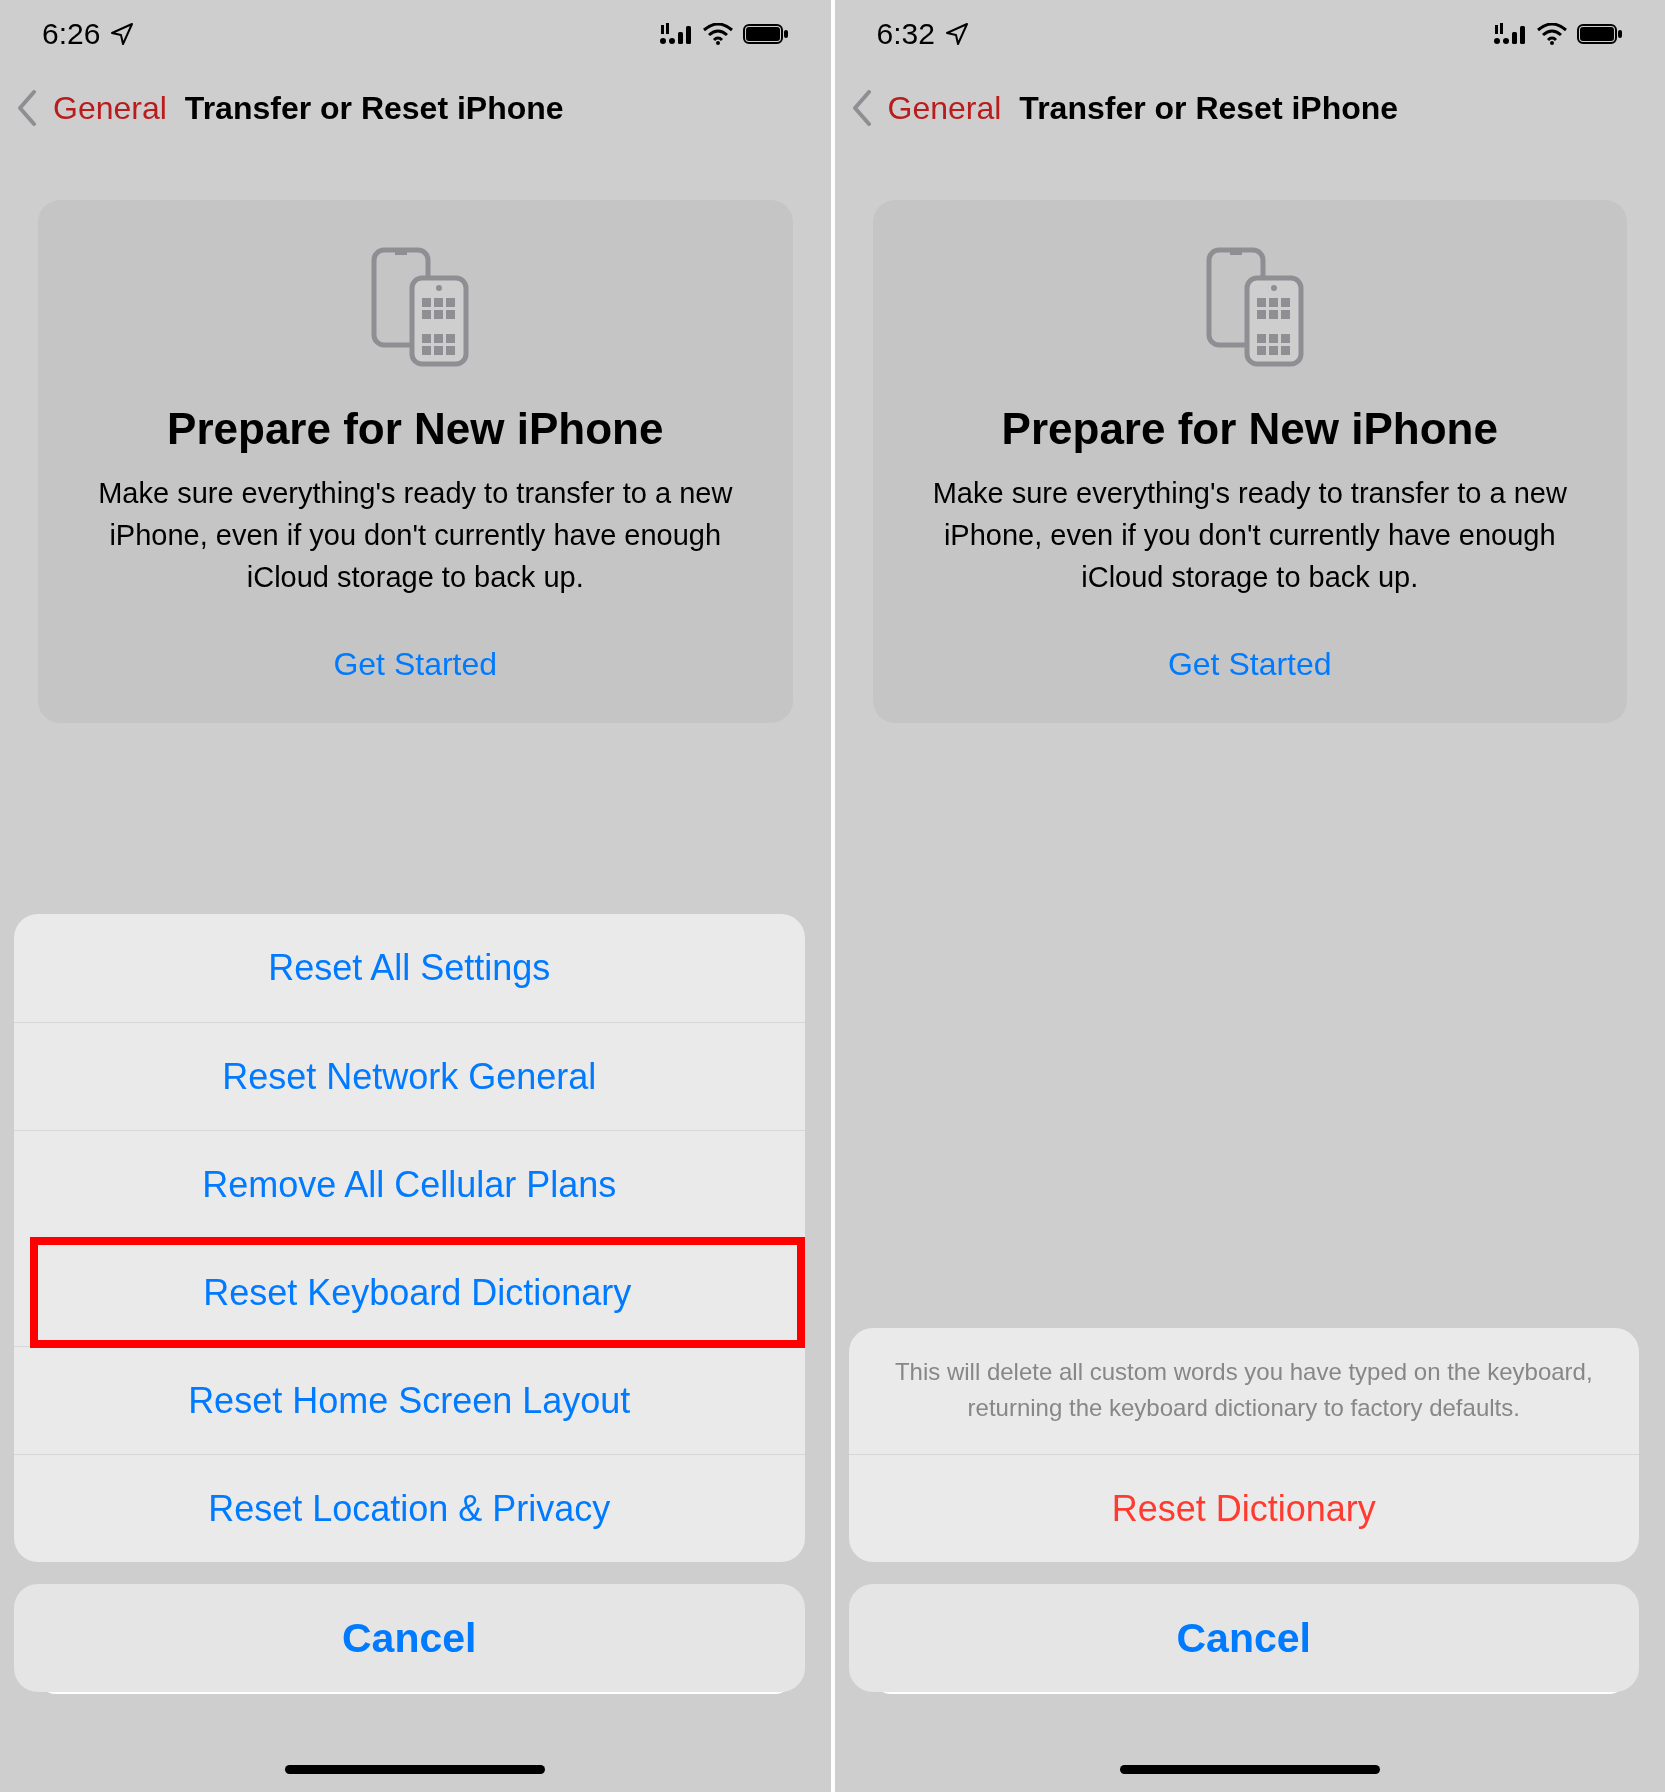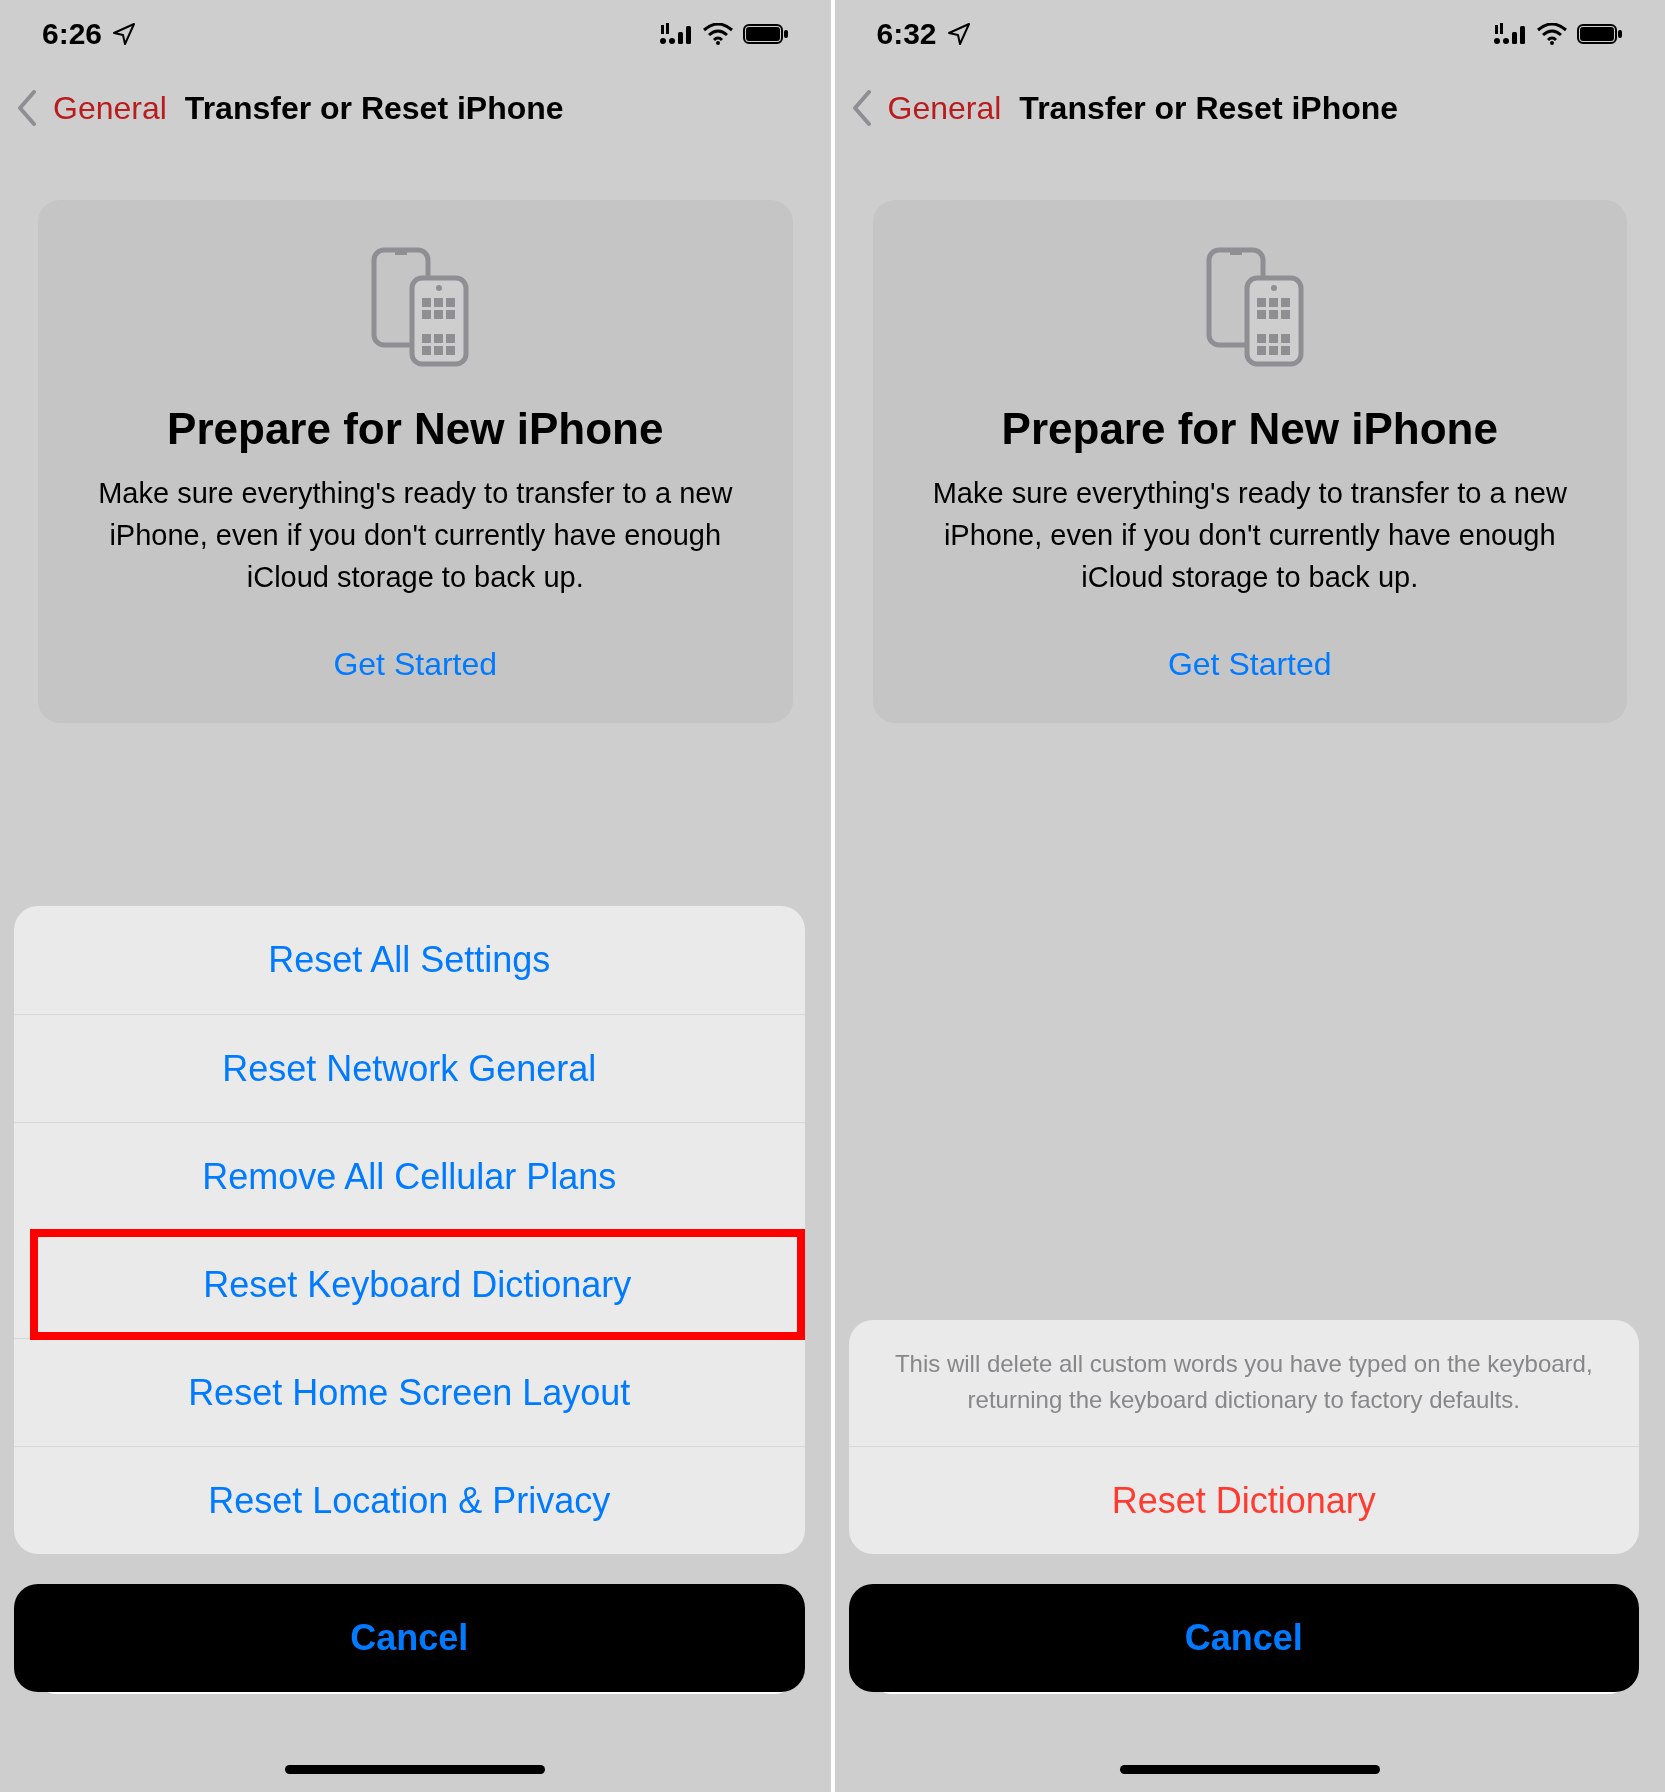--- a/index.html
+++ b/index.html
@@ -2,21 +2,21 @@
 <html><head>
 <meta charset="utf-8">
 <style>
   * { box-sizing: border-box; margin: 0; padding: 0; font-family: -apple-system, BlinkMacSystemFont, "Segoe UI", Helvetica, Arial, sans-serif; -webkit-font-smoothing: antialiased; }
   body { background: #fff; width: 1665px; height: 1792px; display: flex; }
   .phone { flex: 1; position: relative; background: #cfcecf; overflow: hidden; }
   .divider-vert { width: 4px; background: #fff; }
 
   
   .statusbar { height: 68px; display: flex; align-items: center; justify-content: space-between; padding: 0 42px; color:#000; }
-  .sb-left { display:flex; align-items:center; gap:10px; font-size:30px; font-weight:700; }
+  .sb-left { display:flex; align-items:center; gap:10px; font-size:30px; font-weight:400; }
   .sb-right { display:flex; align-items:center; gap:10px; }
   .sb-right svg { display:block; }
 
   
   .navbar { height: 80px; display:flex; align-items:center; padding: 0 16px; }
   .back { display:flex; align-items:center; gap:15px; color:#b91c1c; font-size:32px; }
   .chev { width:22px; height:36px; }
   .navtitle { flex:1; text-align:left; padding-left: 18px; color:#000; font-size:32px; font-weight:600; }
 
   
@@ -29,21 +29,21 @@
 
   
   .sheet-container { position:absolute; left:0; right:12px; bottom:0; padding: 0 14px 100px 14px; }
   .sheet { background:#eaeaeb; border-radius:24px; overflow:hidden; }
   .sheet-msg { font-size:24px; line-height:1.5; text-align:center; color:#878789; padding:26px 36px 28px 36px; }
   .sheet-item { height:108px; display:flex; align-items:center; justify-content:center; font-size:36px; color:#007aff; border-top:1px solid rgba(0,0,0,0.08); }
   .sheet-item:first-child { border-top:none; }
   .sheet-item.destructive { color:#ff3b30; }
   .sheet-item.highlight { position:relative;margin-left:16px; }
   .sheet-item.highlight::after { content:""; position:absolute; inset:-2px 0 -2px 0; border:8px solid #ff0000; pointer-events:none; }
-  .cancel-btn { margin-top:30px; height:108px; background:#000000; border-radius:24px; display:flex; align-items:center; justify-content:center; font-size:36px; font-weight:600; color:#007aff; }
+  .cancel-btn { margin-top:22px; height:108px; background:#e5e5e5; border-radius:24px; display:flex; align-items:center; justify-content:center; font-size:41px; font-weight:600; color:#007aff; }
 
   
   .peek { position:absolute; left:38px; right:38px; height:60px; background:#fff; border-radius:18px; display:flex; align-items:flex-start; justify-content:center; color:#007aff; font-size:30px; overflow:hidden; padding-top:6px; }
 
   
   .home-ind { position:absolute; bottom:18px; left:50%; transform:translateX(-50%); width:260px; height:9px; background:#000; border-radius:6px; }
 
 </style>
 </head>
 <body>

